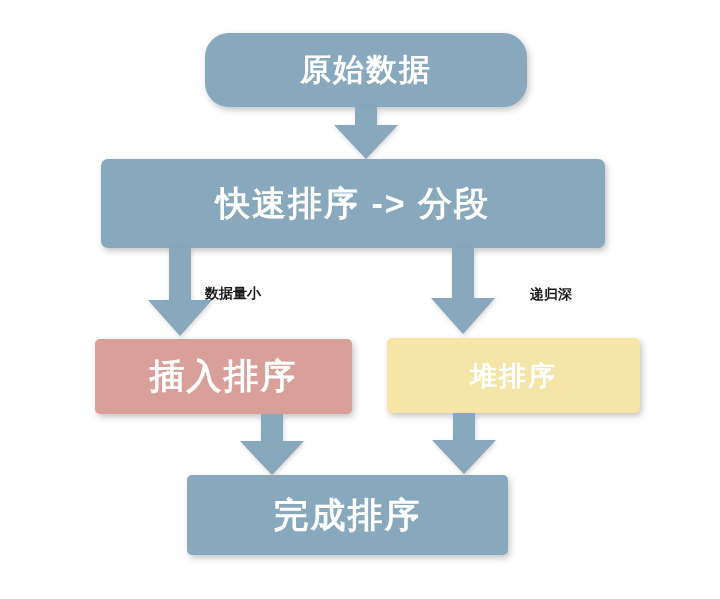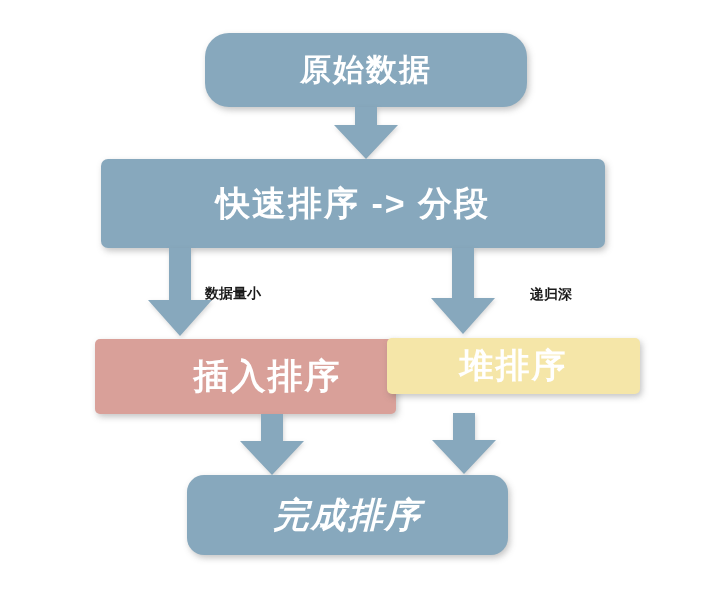--- a/index.html
+++ b/index.html
@@ -20,42 +20,42 @@
     display: flex;
     align-items: center;
     justify-content: center;
     color: #ffffff;
     font-weight: bold;
     box-shadow: 2px 3px 6px rgba(90, 90, 90, 0.35);
     letter-spacing: 2px;
     white-space: nowrap;
   }
   .node-blue   { background: #87a8bd; }
-  .node-pink   { background: #d9a099; padding-left: 44px; }
+  .node-pink   { background: #d9a099; }
   .node-yellow { background: #f5e6a8; }
 
   .node-original {
     left: 205px; top: 33px; width: 322px; height: 74px;
     border-radius: 24px; font-size: 31px;
   }
   .node-quicksort {
     left: 101px; top: 159px; width: 504px; height: 89px;
     border-radius: 7px; font-size: 34px;
   }
   .node-insertion {
     left: 95px; top: 339px; width: 257px; height: 75px;
     border-radius: 5px; font-size: 35px;
   }
   .node-heap {
-    left: 387px; top: 338px; width: 253px; height: 56px;
-    border-radius: 5px; font-size: 34px;
+    left: 387px; top: 338px; width: 253px; height: 75px;
+    border-radius: 5px; font-size: 27px;
   }
   .node-complete {
     left: 187px; top: 475px; width: 321px; height: 80px;
-    border-radius: 17px; font-size: 35px; font-style: italic;
+    border-radius: 5px; font-size: 35px;
   }
 
   .arrow {
     position: absolute;
     filter: drop-shadow(1px 2px 2px rgba(100, 100, 100, 0.25));
   }
   .arrow-1 { left: 334px; top: 107px; }
   .arrow-2 { left: 148px; top: 248px; }
   .arrow-3 { left: 431px; top: 248px; }
   .arrow-4 { left: 240px; top: 414px; }

